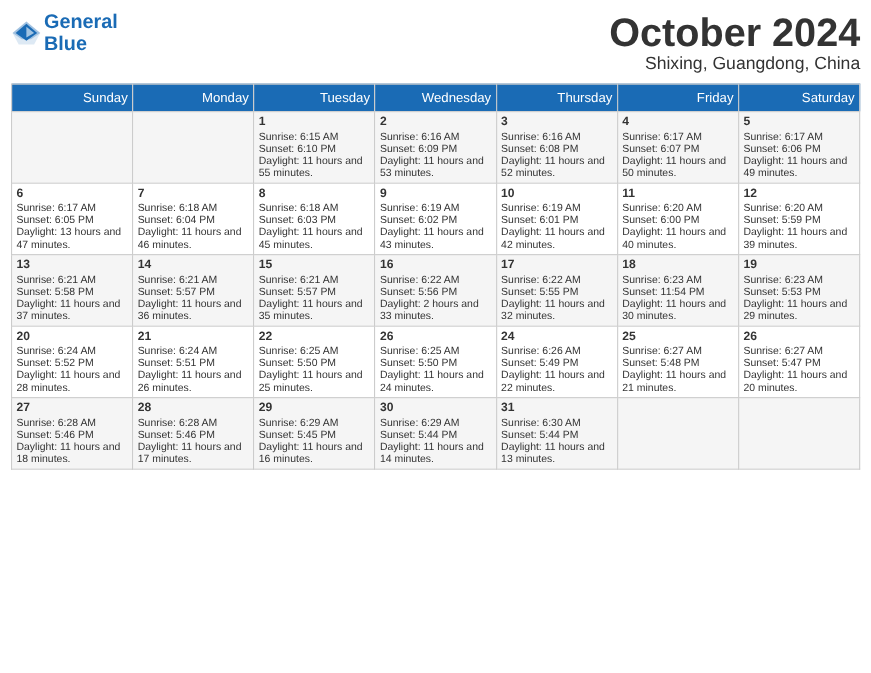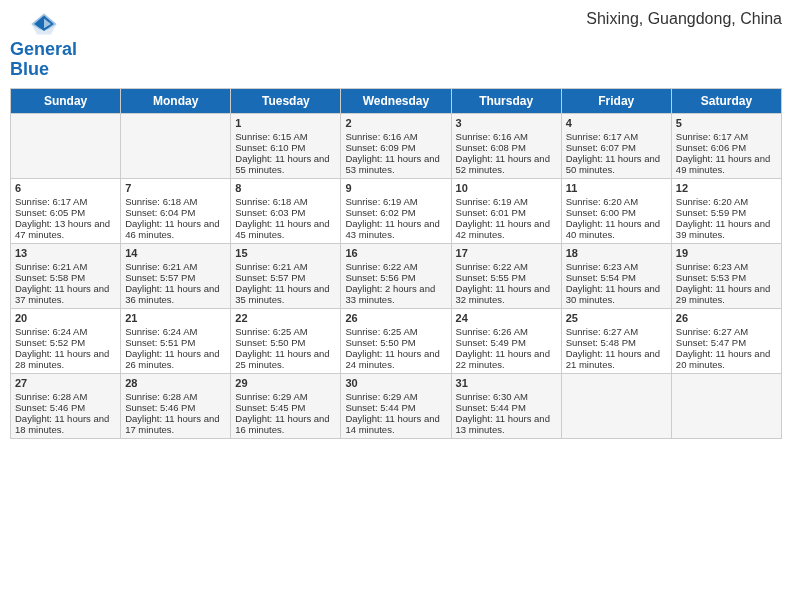--- a/index.html
+++ b/index.html
@@ -13,21 +13,20 @@
     .header {
       display: flex;
       justify-content: space-between;
       align-items: flex-start;
       margin-bottom: 8px;
     }
     .logo {
       display: flex;
       align-items: center;
       gap: 2px;
-      flex-direction: column;
     }
     .logo-text {
       font-size: 18px;
       font-weight: bold;
       color: #333;
       line-height: 1.1;
     }
     .logo-text span {
       color: #1a6bb5;
     }
@@ -49,23 +48,23 @@
       color: #333;
     }
     .calendar {
       width: 100%;
       border-collapse: collapse;
     }
     .calendar th {
       background-color: #1a6bb5;
       color: #fff;
       font-size: 12px;
-      font-weight: bold;
+      font-weight: normal;
       padding: 5px 4px;
-      text-align: center;
+      text-align: right;
       border: 1px solid #ccc;
     }
     .calendar td {
       vertical-align: top;
       border: 1px solid #ccc;
       padding: 3px 4px;
       font-size: 9.5px;
       color: #333;
       width: 110px;
       min-height: 80px;
@@ -100,20 +99,21 @@
       <polygon points="20,5 38,20 26,28 14,28 2,20" fill="#1a6bb5" opacity="0.3"></polygon>
       <polygon points="20,8 34,20 20,30 6,20" fill="#1a6bb5"></polygon>
       <polygon points="20,12 30,20 20,26" fill="#fff" opacity="0.6"></polygon>
     </svg>
     <div>
       <div class="logo-text"><span>General</span></div>
       <div class="logo-text"><span style="color:#1a6bb5">Blue</span></div>
     </div>
   </div>
   <div class="title-block">
+    <div class="month-title">October 2024</div>
     <div class="location-title">Shixing, Guangdong, China</div>
   </div>
 </div>
 
 <table class="calendar">
   <thead>
     <tr>
     <th>Sunday</th>
         <th>Monday</th>
         <th>Tuesday</th>
@@ -141,21 +141,21 @@
         <td><span class="day-num">10</span><span>Sunrise: 6:19 AM</span><br><span>Sunset: 6:01 PM</span><br><span>Daylight: 11 hours and 42 minutes.</span></td>
         <td><span class="day-num">11</span><span>Sunrise: 6:20 AM</span><br><span>Sunset: 6:00 PM</span><br><span>Daylight: 11 hours and 40 minutes.</span></td>
         <td><span class="day-num">12</span><span>Sunrise: 6:20 AM</span><br><span>Sunset: 5:59 PM</span><br><span>Daylight: 11 hours and 39 minutes.</span></td>
       </tr>
       <tr>
         <td><span class="day-num">13</span><span>Sunrise: 6:21 AM</span><br><span>Sunset: 5:58 PM</span><br><span>Daylight: 11 hours and 37 minutes.</span></td>
         <td><span class="day-num">14</span><span>Sunrise: 6:21 AM</span><br><span>Sunset: 5:57 PM</span><br><span>Daylight: 11 hours and 36 minutes.</span></td>
         <td><span class="day-num">15</span><span>Sunrise: 6:21 AM</span><br><span>Sunset: 5:57 PM</span><br><span>Daylight: 11 hours and 35 minutes.</span></td>
         <td><span class="day-num">16</span><span>Sunrise: 6:22 AM</span><br><span>Sunset: 5:56 PM</span><br><span>Daylight: 2 hours and 33 minutes.</span></td>
         <td><span class="day-num">17</span><span>Sunrise: 6:22 AM</span><br><span>Sunset: 5:55 PM</span><br><span>Daylight: 11 hours and 32 minutes.</span></td>
-        <td><span class="day-num">18</span><span>Sunrise: 6:23 AM</span><br><span>Sunset: 5:54 PM</span><br><span>Daylight: 11 hours and 30 minutes.</span></td>
+        <td><span class="day-num">18</span><span>Sunrise: 6:23 AM</span><br><span>Sunset: 11:54 PM</span><br><span>Daylight: 11 hours and 30 minutes.</span></td>
         <td><span class="day-num">19</span><span>Sunrise: 6:23 AM</span><br><span>Sunset: 5:53 PM</span><br><span>Daylight: 11 hours and 29 minutes.</span></td>
       </tr>
       <tr>
         <td><span class="day-num">20</span><span>Sunrise: 6:24 AM</span><br><span>Sunset: 5:52 PM</span><br><span>Daylight: 11 hours and 28 minutes.</span></td>
         <td><span class="day-num">21</span><span>Sunrise: 6:24 AM</span><br><span>Sunset: 5:51 PM</span><br><span>Daylight: 11 hours and 26 minutes.</span></td>
         <td><span class="day-num">22</span><span>Sunrise: 6:25 AM</span><br><span>Sunset: 5:50 PM</span><br><span>Daylight: 11 hours and 25 minutes.</span></td>
         <td><span class="day-num">26</span><span>Sunrise: 6:25 AM</span><br><span>Sunset: 5:50 PM</span><br><span>Daylight: 11 hours and 24 minutes.</span></td>
         <td><span class="day-num">24</span><span>Sunrise: 6:26 AM</span><br><span>Sunset: 5:49 PM</span><br><span>Daylight: 11 hours and 22 minutes.</span></td>
         <td><span class="day-num">25</span><span>Sunrise: 6:27 AM</span><br><span>Sunset: 5:48 PM</span><br><span>Daylight: 11 hours and 21 minutes.</span></td>
         <td><span class="day-num">26</span><span>Sunrise: 6:27 AM</span><br><span>Sunset: 5:47 PM</span><br><span>Daylight: 11 hours and 20 minutes.</span></td>

